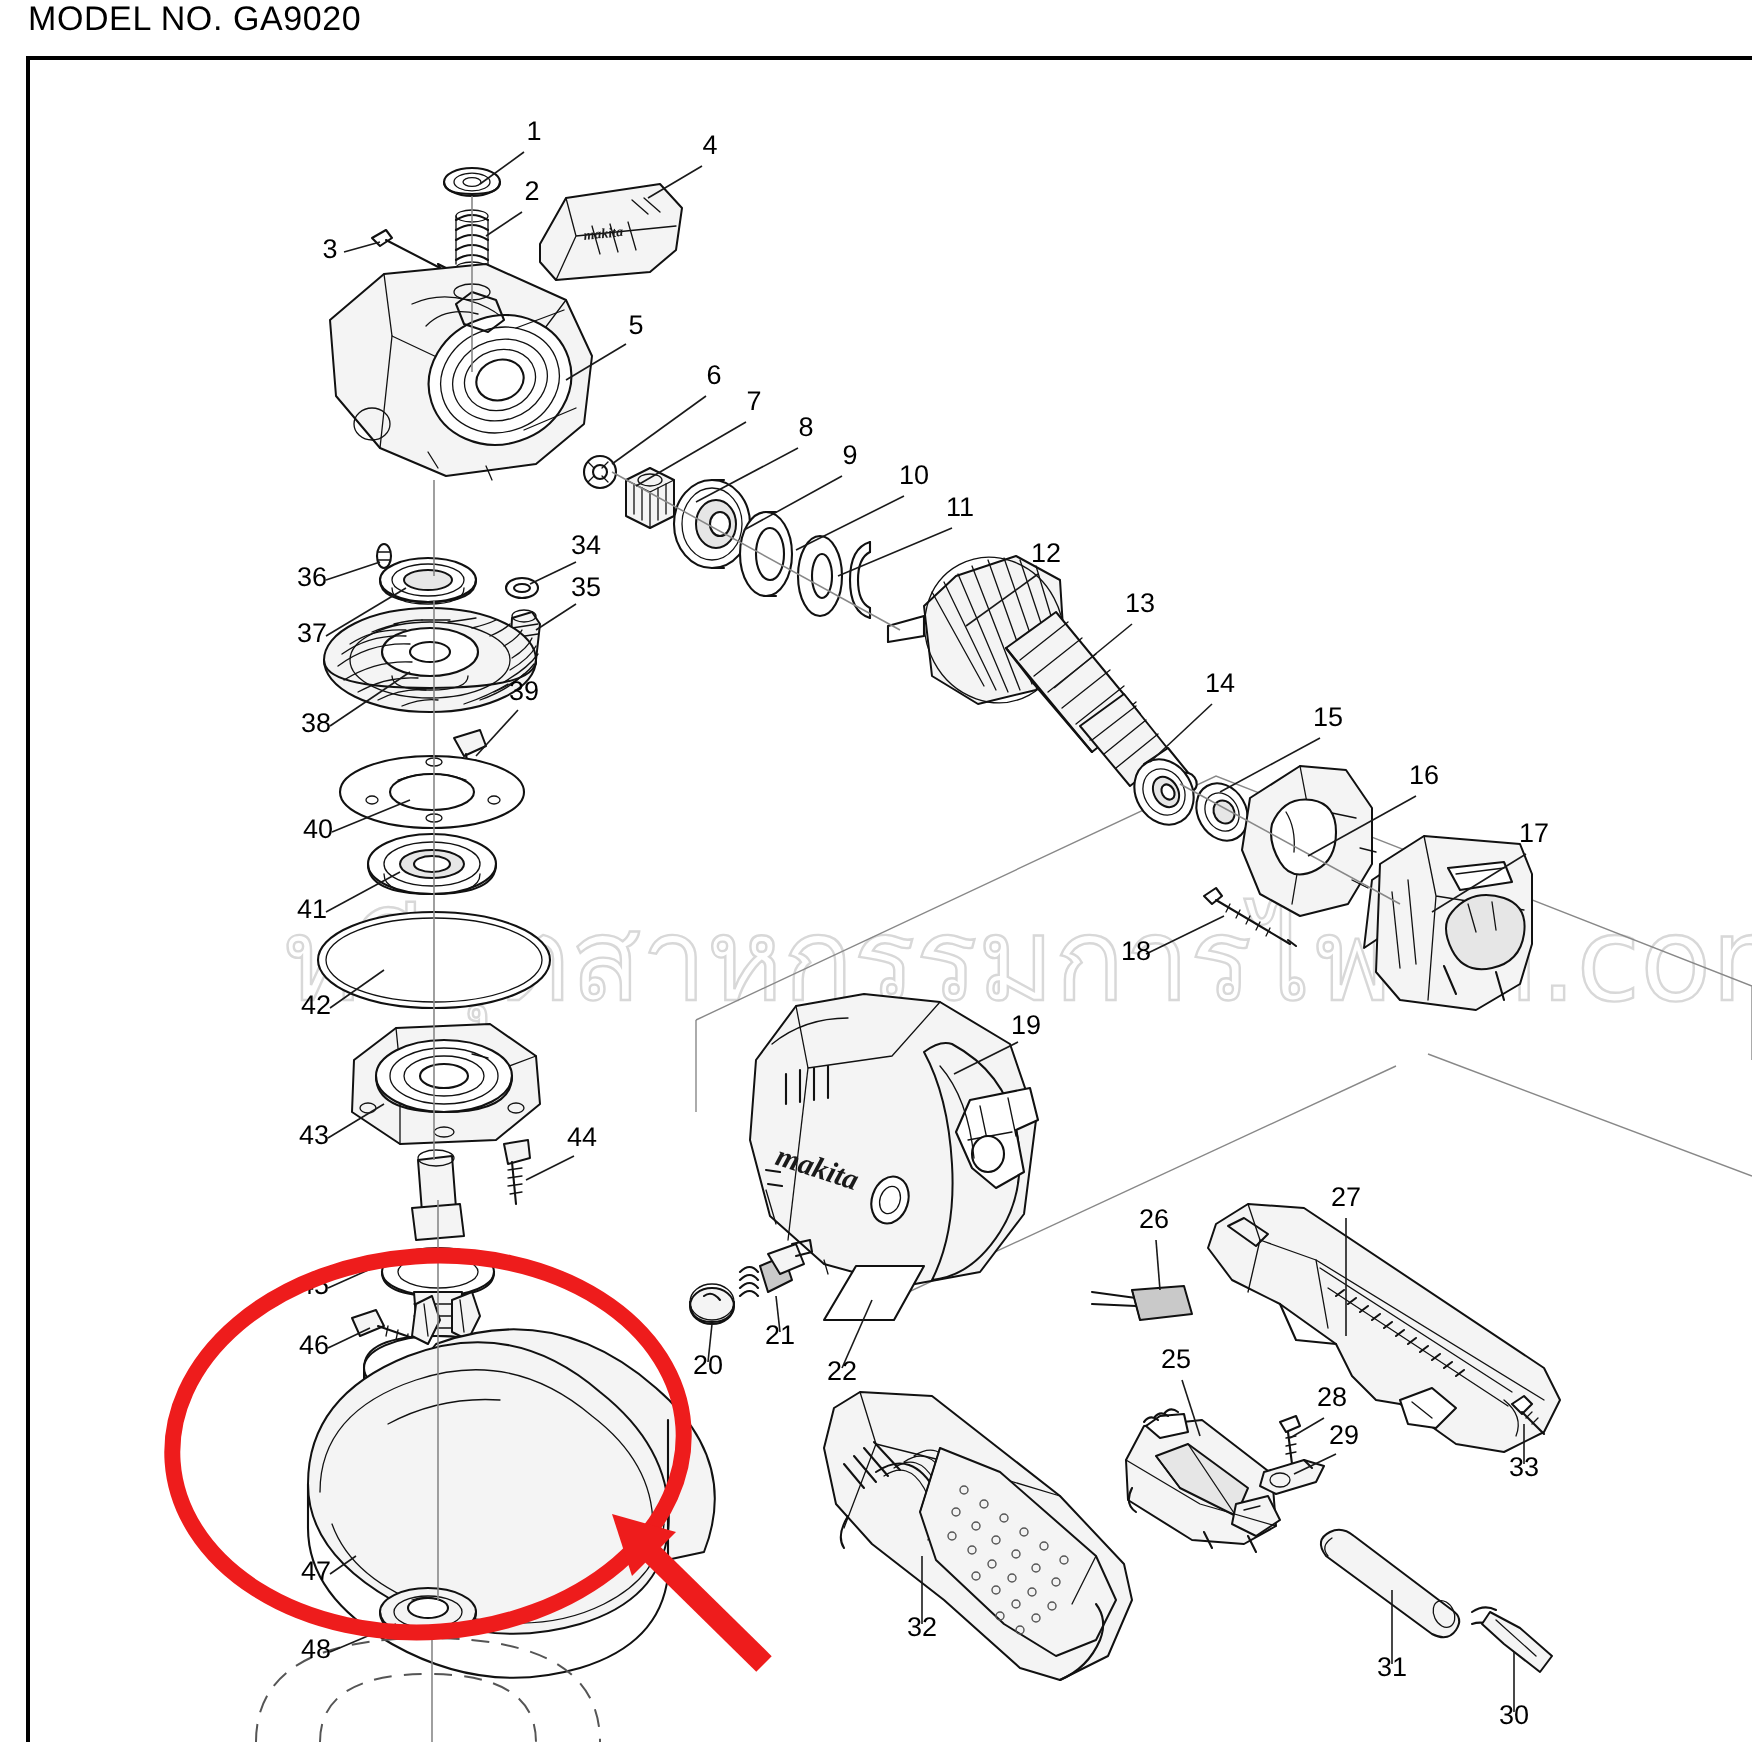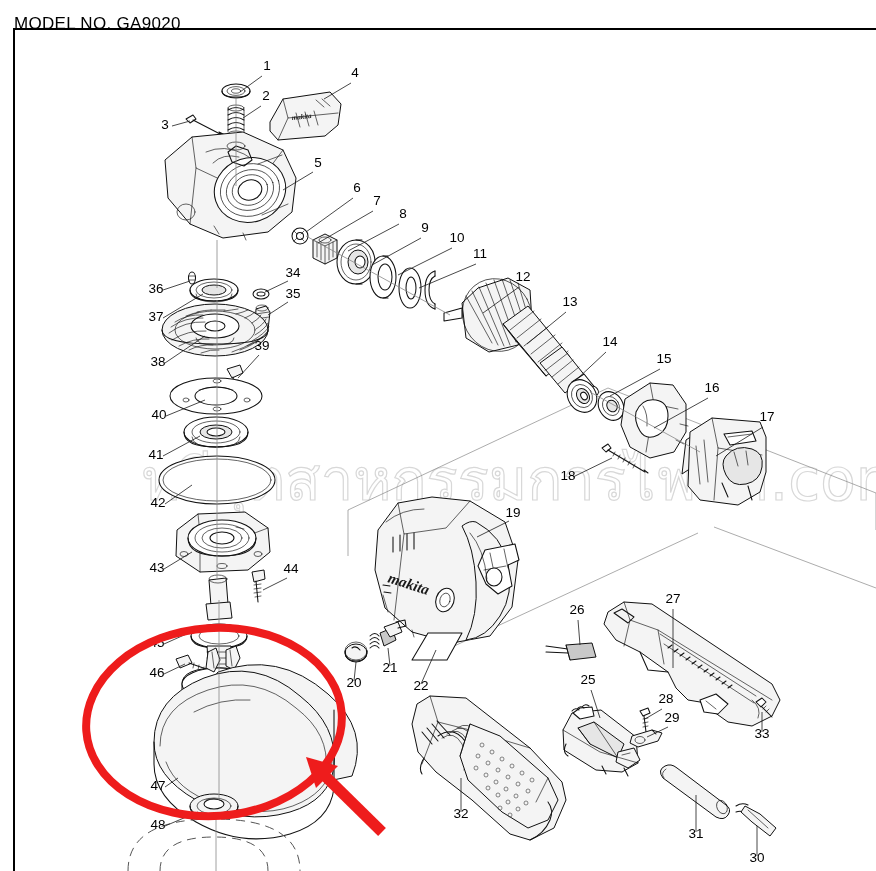--- a/index.html
+++ b/index.html
@@ -17,21 +17,21 @@
   }
   #page {
     position: relative;
     width: 876px;
     height: 871px;
     background: #ffffff;
   }
   #model-header {
     position: absolute;
     left: 14px;
-    top: 14px;
+    top: 0;
     font-size: 17px;
     letter-spacing: 0.3px;
     color: #000000;
     white-space: nowrap;
     font-family: "Liberation Sans", sans-serif;
   }
   #diagram-frame {
     position: absolute;
     left: 13px;
     top: 28px;

